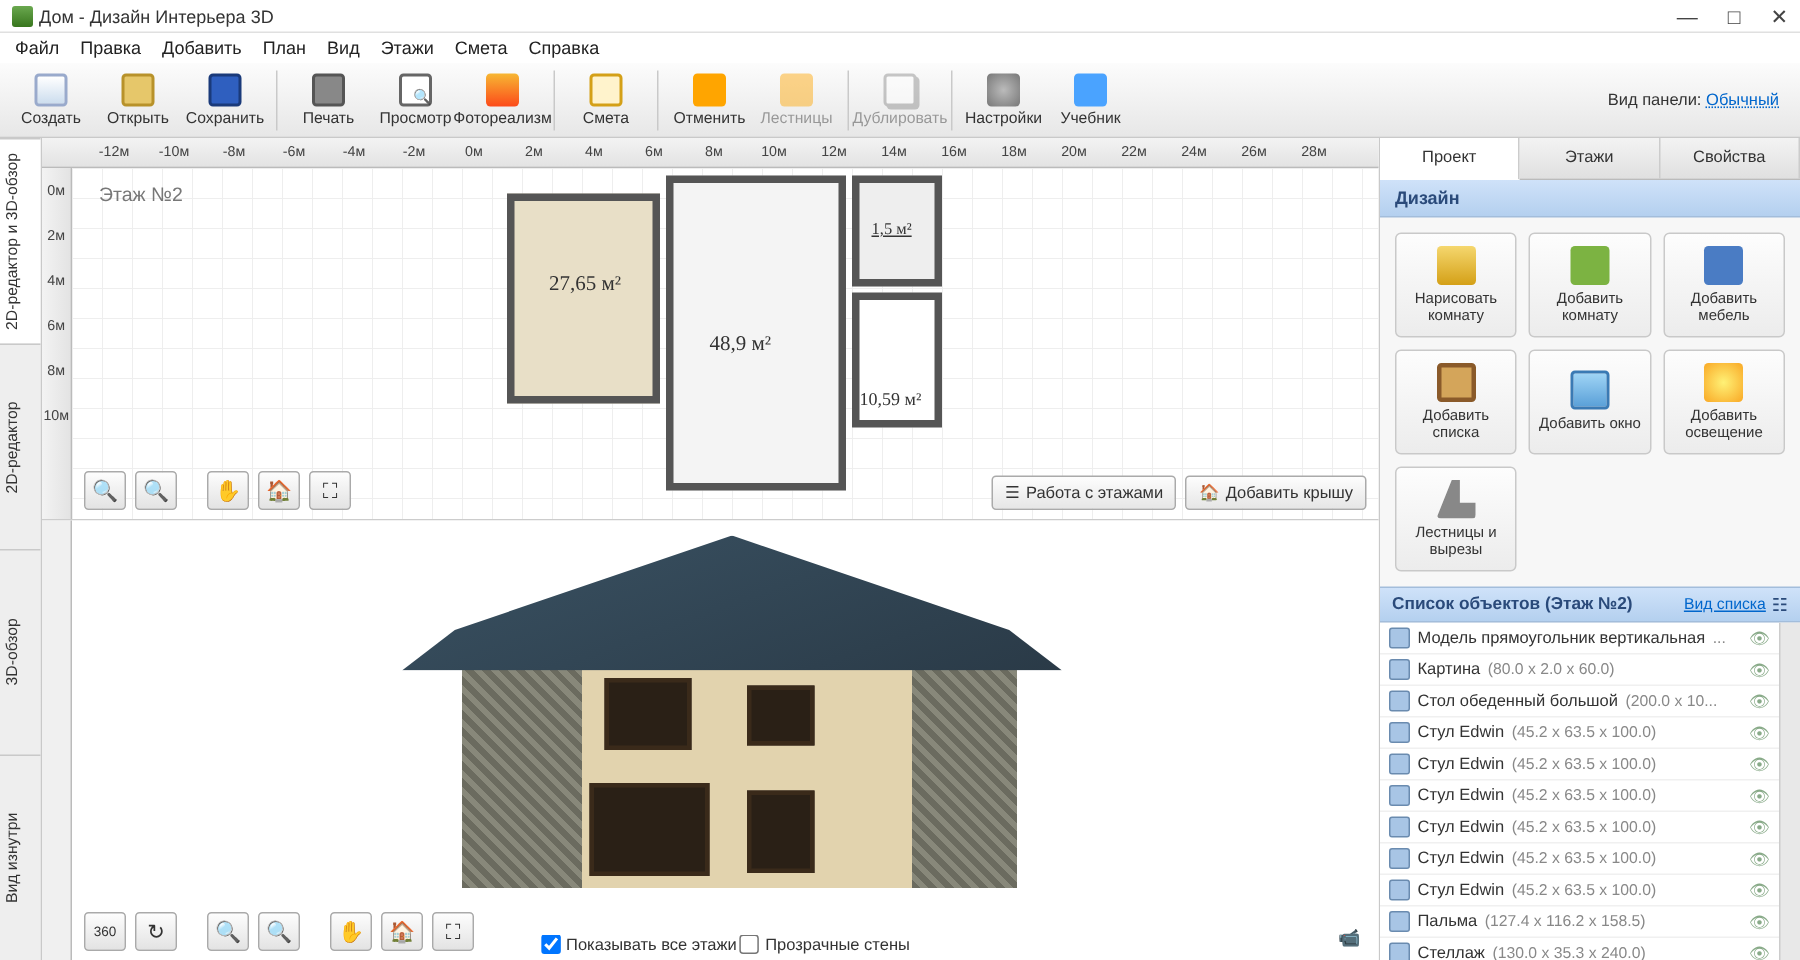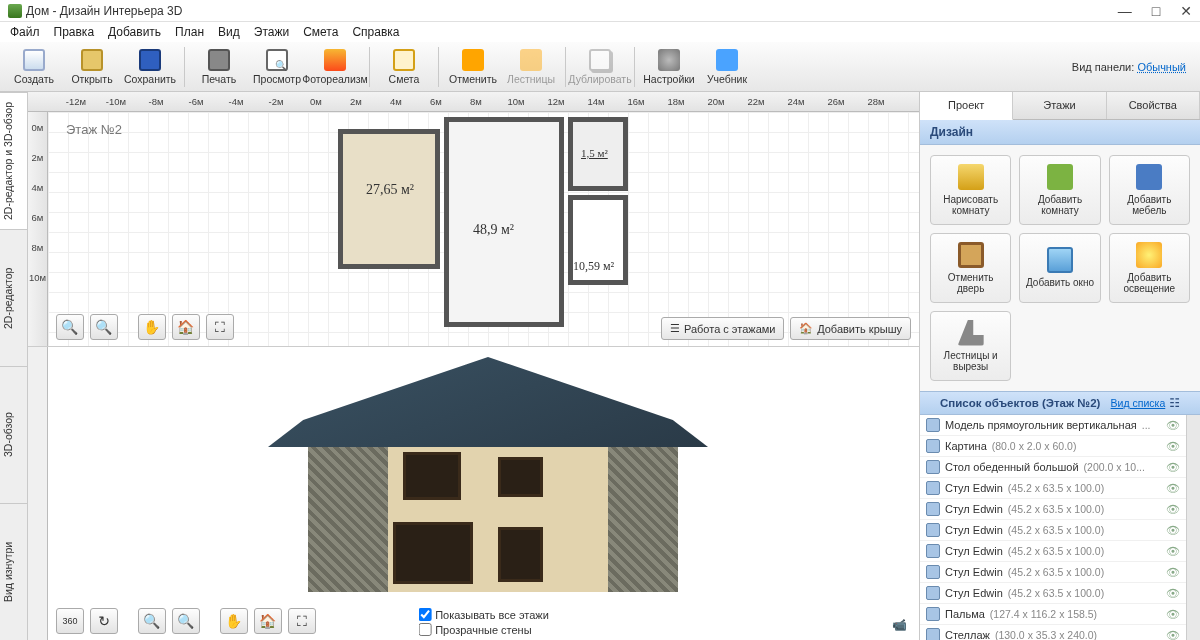--- a/index.html
+++ b/index.html
@@ -64,42 +64,42 @@
 .tool-strip{position:absolute;bottom:6px;left:8px;display:flex;gap:6px;}
 .tool-strip .tbtn{width:28px;height:26px;background:linear-gradient(#fdfdfd,#e3e3e3);border:1px solid #aaa;border-radius:3px;display:flex;align-items:center;justify-content:center;font-size:14px;cursor:pointer;}
 
 .house3d{position:absolute;left:180px;top:10px;width:520px;height:250px;}
 .roof{position:absolute;top:0;left:40px;width:440px;height:90px;background:linear-gradient(160deg,#3a5263,#2a3a47);clip-path:polygon(8% 70%,50% 0,92% 70%,100% 100%,0 100%);}
 .body3d{position:absolute;top:70px;left:80px;width:370px;height:165px;background:#e2d3ae;}
 .stone{position:absolute;top:70px;left:80px;width:80px;height:165px;background:repeating-linear-gradient(45deg,#6b6b5f 0 4px,#88887a 4px 8px);}
 .stone2{position:absolute;top:70px;left:380px;width:70px;height:165px;background:repeating-linear-gradient(45deg,#6b6b5f 0 4px,#88887a 4px 8px);}
 .win3d{position:absolute;background:#2a2016;border:3px solid #3a2a1a;}
 
-.bottom-opts{position:absolute;bottom:4px;left:50%;transform:translateX(-50%);display:flex;flex-direction:column;gap:2px;font-size:11px;}
+.bottom-opts{position:absolute;bottom:4px;left:50%;transform:translateX(-50%);display:flex;flex-direction:row;gap:2px;font-size:11px;}
 .bottom-opts label{display:flex;align-items:center;gap:4px;}
 
 .sidepanel { width: 281px; background:#f7f7f7; border-left:1px solid #c9c9c9; display:flex; flex-direction:column;}
 .sp-tabs{height:28px;display:flex;background:linear-gradient(#f3f3f3,#e0e0e0);border-bottom:1px solid #bbb;}
 .sp-tab{flex:1;text-align:center;line-height:27px;font-size:11px;border-right:1px solid #ccc;cursor:pointer;}
 .sp-tab.active{background:#fff;border-bottom:1px solid #fff;margin-bottom:-1px;font-weight:500;}
 .sp-section{background:linear-gradient(#cfe2f9,#b4d0ef);padding:5px 10px;font-size:12px;font-weight:600;color:#2a4a7a;border-bottom:1px solid #a3bddb;}
 .design-grid{display:grid;grid-template-columns:repeat(3,1fr);gap:8px;padding:10px;}
 .dcard{background:linear-gradient(#fdfdfd,#ececec);border:1px solid #c9c9c9;border-radius:4px;height:70px;display:flex;flex-direction:column;align-items:center;justify-content:center;gap:4px;font-size:10px;text-align:center;line-height:1.15;cursor:pointer;padding:2px;}
 .dcard .dico{width:26px;height:26px;border-radius:3px;}
 .di1{background:linear-gradient(#f5d76e,#d4a017);}
 .di2{background:#7cb342;border-radius:50%;}
 .di3{background:repeating-linear-gradient(#c0392b 0 4px,#a93226 4px 8px);}
 .di4{background:#4a7cc4;border-radius:4px 4px 0 0;}
 .di5{background:#d4a55a;border:3px solid #8a5a2a;}
 .di6{background:linear-gradient(#9fd4f5,#5aa0d8);border:2px solid #3a7ab4;}
 .di7{background:radial-gradient(#fff176,#f9a825);border-radius:50%;}
 .di8{background:#888;clip-path:polygon(0 100%,40% 0,60% 0,60% 60%,100% 60%,100% 100%);}
 .di9{background:linear-gradient(#d5d5d5,#aaa);border-radius:3px 3px 0 0;}
 
-.objlist-hdr{display:flex;align-items:center;justify-content:space-between;background:linear-gradient(#cfe2f9,#b4d0ef);padding:4px 20px;font-size:11.5px;color:#2a4a7a;border-top:1px solid #a3bddb;border-bottom:1px solid #a3bddb;}
+.objlist-hdr{display:flex;align-items:center;justify-content:space-between;background:linear-gradient(#cfe2f9,#b4d0ef);padding:4px 8px;font-size:11.5px;color:#2a4a7a;border-top:1px solid #a3bddb;border-bottom:1px solid #a3bddb;}
 .objlist-hdr b{font-weight:600;}
 .objlist-hdr .vlink{font-size:10.5px;color:#0066cc;text-decoration:underline;cursor:pointer;}
 .objlist{flex:1;overflow-y:auto;background:#fff;}
 .objrow{display:flex;align-items:center;padding:3px 6px;font-size:11px;border-bottom:1px solid #f0f0f0;gap:5px;}
 .objrow .oi{width:14px;height:14px;background:#a8c5e5;border:1px solid #6a8baf;border-radius:2px;flex-shrink:0;}
 .objrow .dims{color:#888;font-size:10.5px;}
 .objrow .eye{margin-left:auto;color:#8a8;font-size:11px;}
 .sb{width:14px;background:#e8e8e8;border-left:1px solid #ccc;}
 </style>
 </head>
@@ -317,21 +317,21 @@
         <div class="dcard">
           <div class="dico di2"></div>
           <span>Добавить комнату</span>
         </div>
         <div class="dcard">
           <div class="dico di4"></div>
           <span>Добавить мебель</span>
         </div>
         <div class="dcard">
           <div class="dico di5"></div>
-          <span>Отменить дверь</span>
+          <span>Добавить списка</span>
         </div>
         <div class="dcard">
           <div class="dico di6"></div>
           <span>Добавить окно</span>
         </div>
         <div class="dcard">
           <div class="dico di7"></div>
           <span>Добавить освещение</span>
         </div>
         <div class="dcard">

